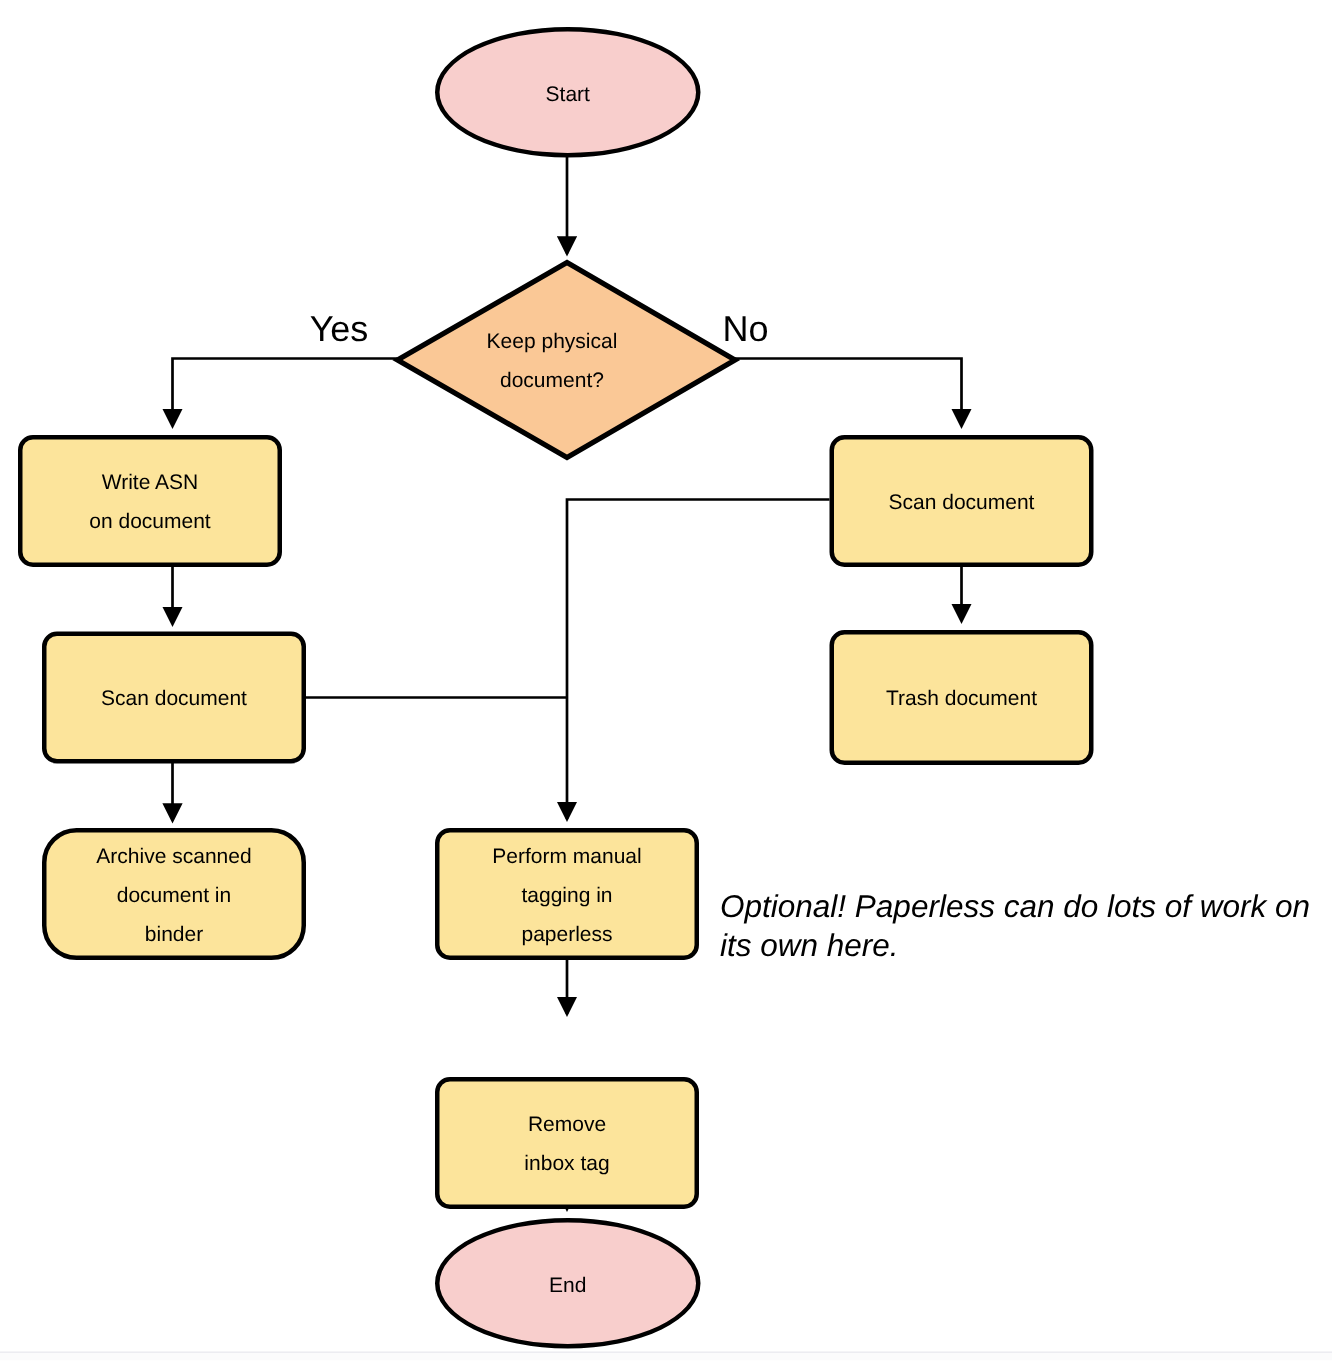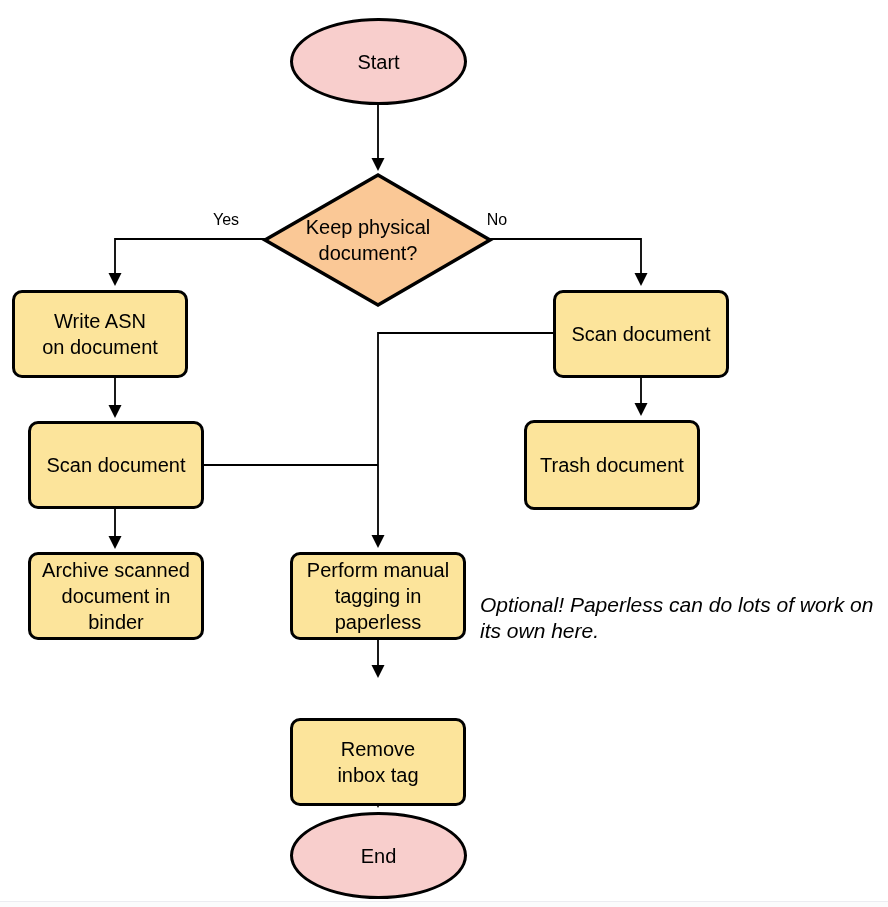--- a/index.html
+++ b/index.html
@@ -27,21 +27,21 @@
   .node, .lbl, .note {
     position: absolute;
     display: flex;
     align-items: center;
     justify-content: center;
     text-align: center;
     box-sizing: border-box;
   }
   .label {
     white-space: pre-line;
-    font-size: 20px;
+    font-size: 14px;
     line-height: 26px;
   }
   .process {
     width: 176px;
     height: 88px;
     background: var(--process-fill, #FCE49B);
     border: 3.5px solid var(--shape-border, #000);
     border-radius: 10px;
   }
   .terminal {
@@ -54,21 +54,21 @@
   .decision-label {
     position: absolute;
     left: 268px; top: 214px;
     width: 200px; height: 52px;
     display: flex;
     align-items: center;
     justify-content: center;
     text-align: center;
   }
   .lbl {
-    font-size: 16px;
+    font-size: 24px;
     line-height: 24px;
     height: 24px;
   }
   .note {
     left: 480px;
     top: 592px;
     width: 412px;
     font-style: italic;
     font-size: 21px;
     line-height: 26px;
@@ -140,31 +140,31 @@
 
     <div class="node process" style="left:12px; top:290px;justify-content:center;">
       <span class="label">Write ASN
 on document</span>
     </div>
 
     <div class="node process" style="left:28px; top:421px;">
       <span class="label">Scan document</span>
     </div>
 
-    <div class="node process" style="left:28px; top:552px;">
+    <div class="node process" style="left:28px; top:552px;border-radius:23px;">
       <span class="label">Archive scanned
 document in
 binder</span>
     </div>
 
     <div class="node process" style="left:553px; top:290px;">
       <span class="label">Scan document</span>
     </div>
 
-    <div class="node process" style="left:524px; top:420px; height:90px;">
+    <div class="node process" style="left:553px; top:420px; height:90px;">
       <span class="label">Trash document</span>
     </div>
 
     <div class="node process" style="left:290px; top:552px;">
       <span class="label">Perform manual
 tagging in
 paperless</span>
     </div>
 
     <div class="note">Optional! Paperless can do lots of work on

